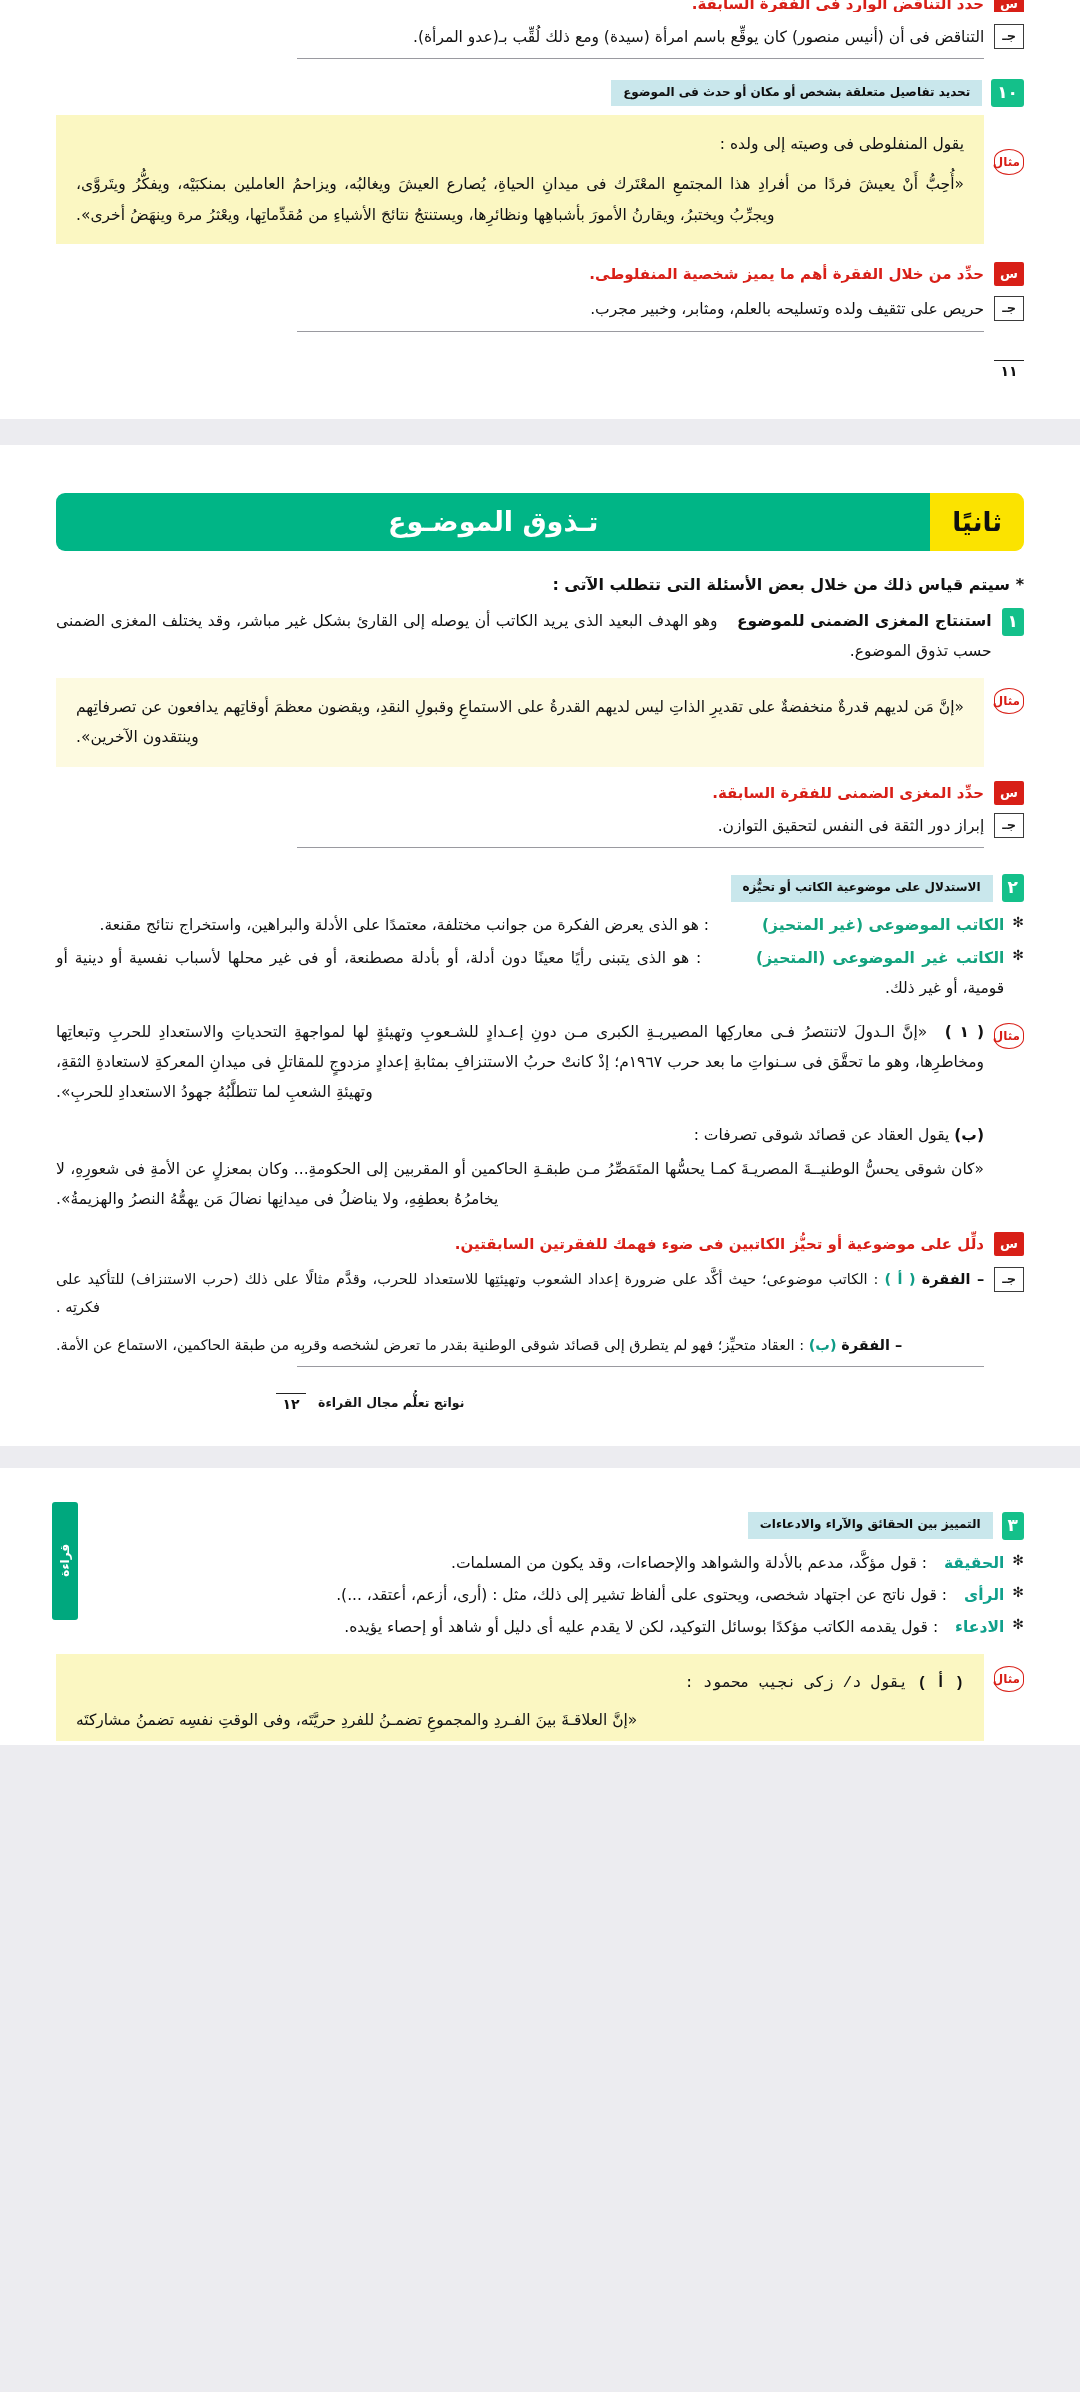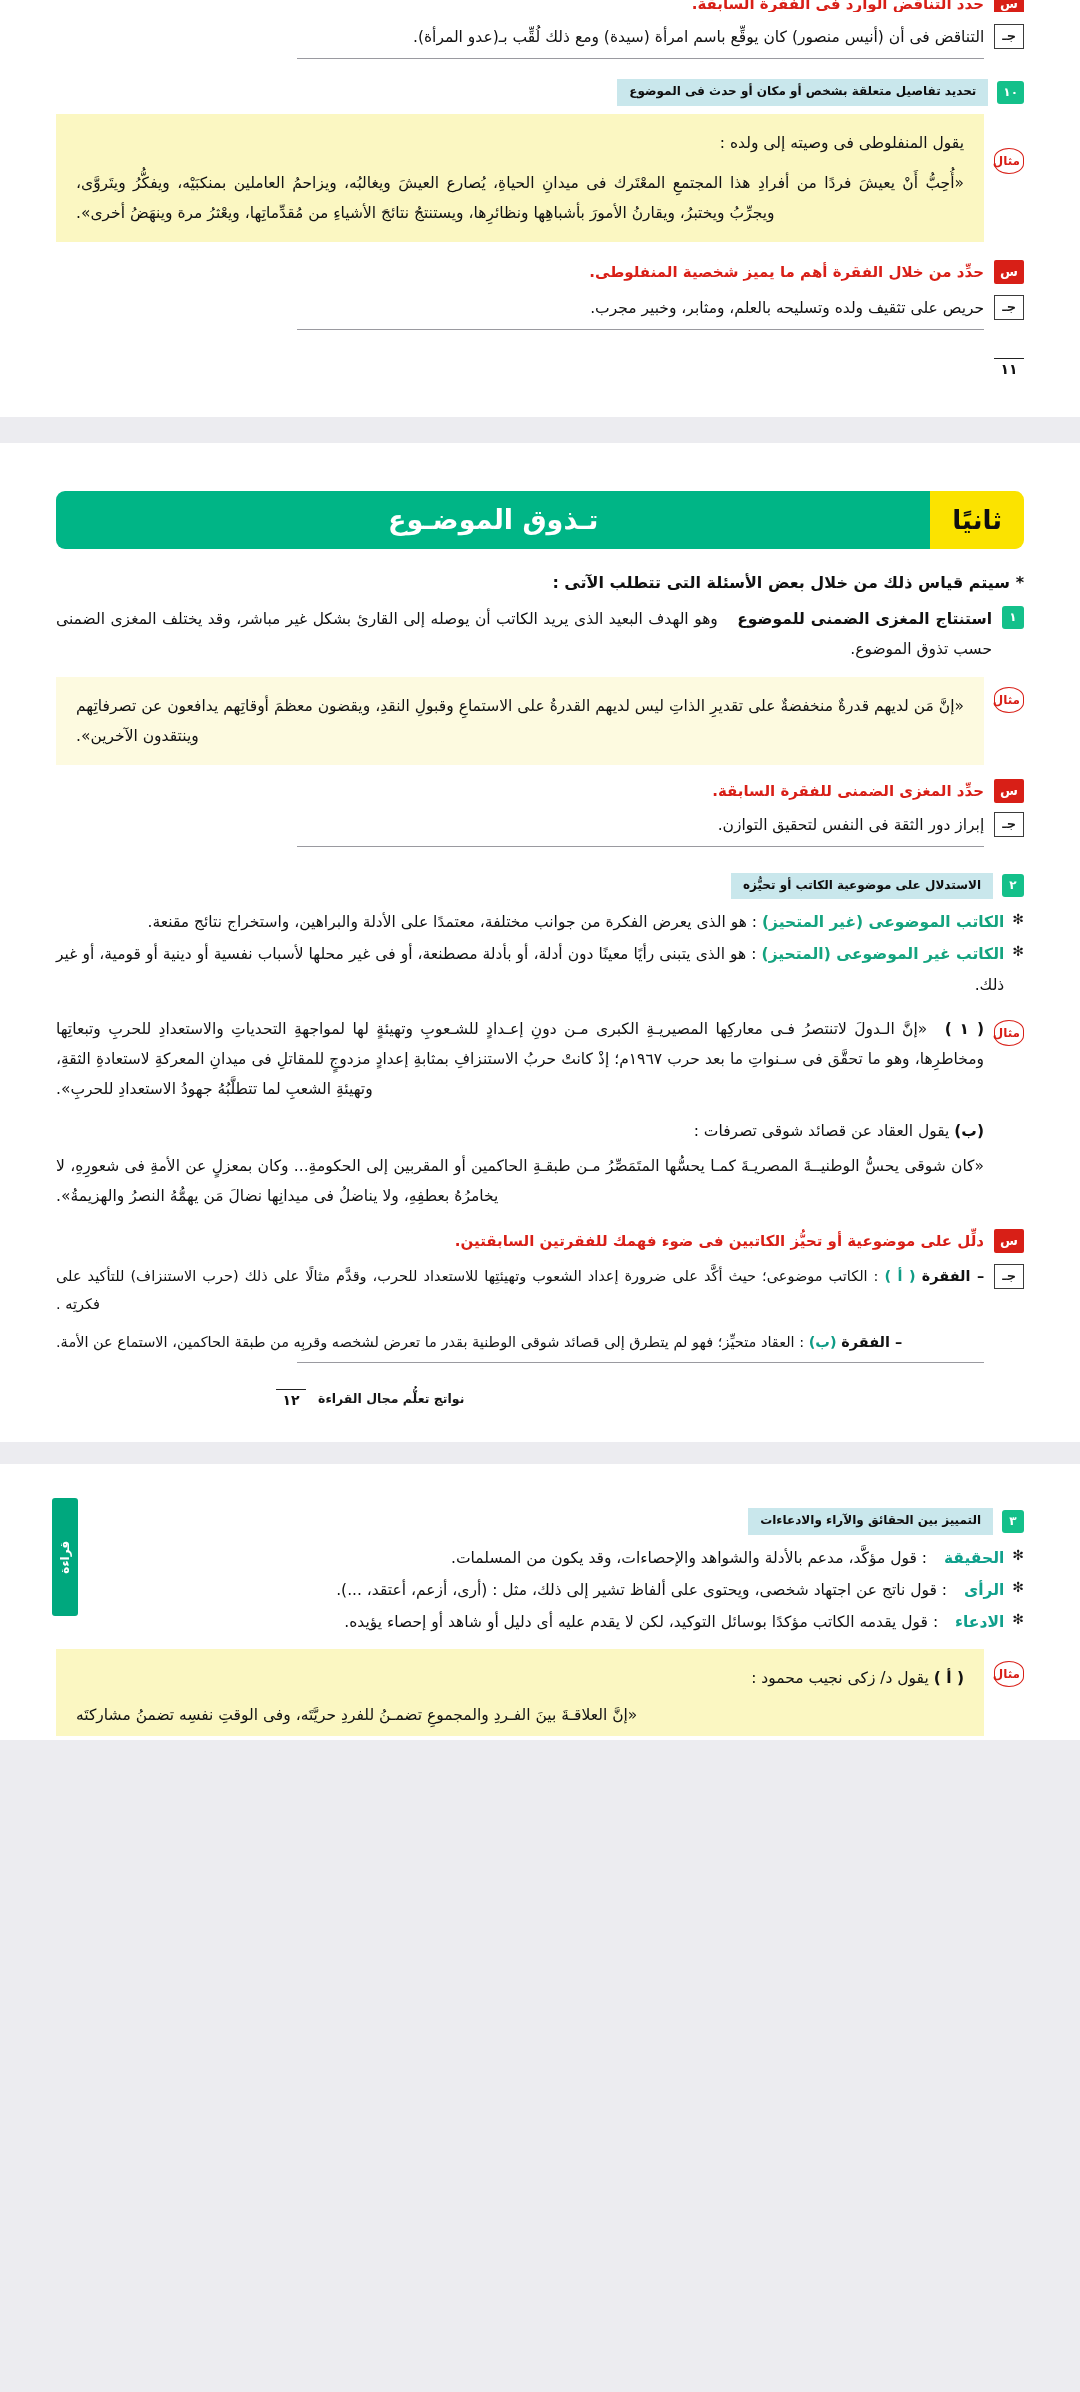--- a/index.html
+++ b/index.html
@@ -56,21 +56,21 @@
     line-height: 1;
     padding: 4px 7px 6px 7px;
     min-width: 22px;
     text-align: center;
     vertical-align: middle;
   }
   .badge-num {
     display: inline-block;
     background: #14c08a;
     color: #ffffff;
-    font-size: 12px;
+    font-size: 17px;
     font-weight: bold;
     line-height: 1;
     padding: 5px 6px 6px 6px;
     border-radius: 3px;
     min-width: 22px;
     text-align: center;
     vertical-align: middle;
   }
   .badge-ex {
     display: inline-block;
@@ -208,21 +208,21 @@
   .sidetab span {
     color: #fff;
     font-size: 12px;
     font-weight: bold;
     writing-mode: vertical-rl;
     transform: rotate(180deg);
     letter-spacing: 1px;
   }
 
   
-  .lbl-green { color: #14a37f; font-weight: bold; }
+  .lbl-green { color: #14a37f; font-weight: bold; margin-left: 48px; }
   .lbl-teal  { color: #10a08c; font-weight: bold; margin-left: 12px; }
   .bullet { color: #1a1a1a; font-weight: bold; }
 
   .hr-thin {
     border: none;
     border-top: 1px solid #9a9aa0;
     margin: 6px 0 0 0;
     width: 74%;
     margin-right: 0;
     margin-left: auto;
@@ -473,21 +473,21 @@
           </div>
         </div>
       </div>
 
       <div class="row" style="margin-top:12px;">
         <div class="marker" style="padding-top:12px;">
           <span class="badge-ex">مثال</span>
         </div>
         <div class="body">
           <div class="yellowbox" style="padding-bottom:6px;">
-            <div class="txt" style="text-align:right; text-align-last:right;">
+            <div class="txt" style="text-align:right; text-align-last:right;font-family:Liberation Mono, monospace;">
               <span class="txt-bold">( أ )</span>
               <span>يقول د/ زكى نجيب محمود :</span>
             </div>
             <div class="txt q" style="margin-top:6px;">«إنَّ العلاقـةَ بينَ الفـردِ والمجموعِ تضمـنُ للفردِ حريَّتَه، وفى الوقتِ نفسِه تضمنُ مشاركتَه</div>
           </div>
         </div>
       </div>
 
     </div>
   </div>

